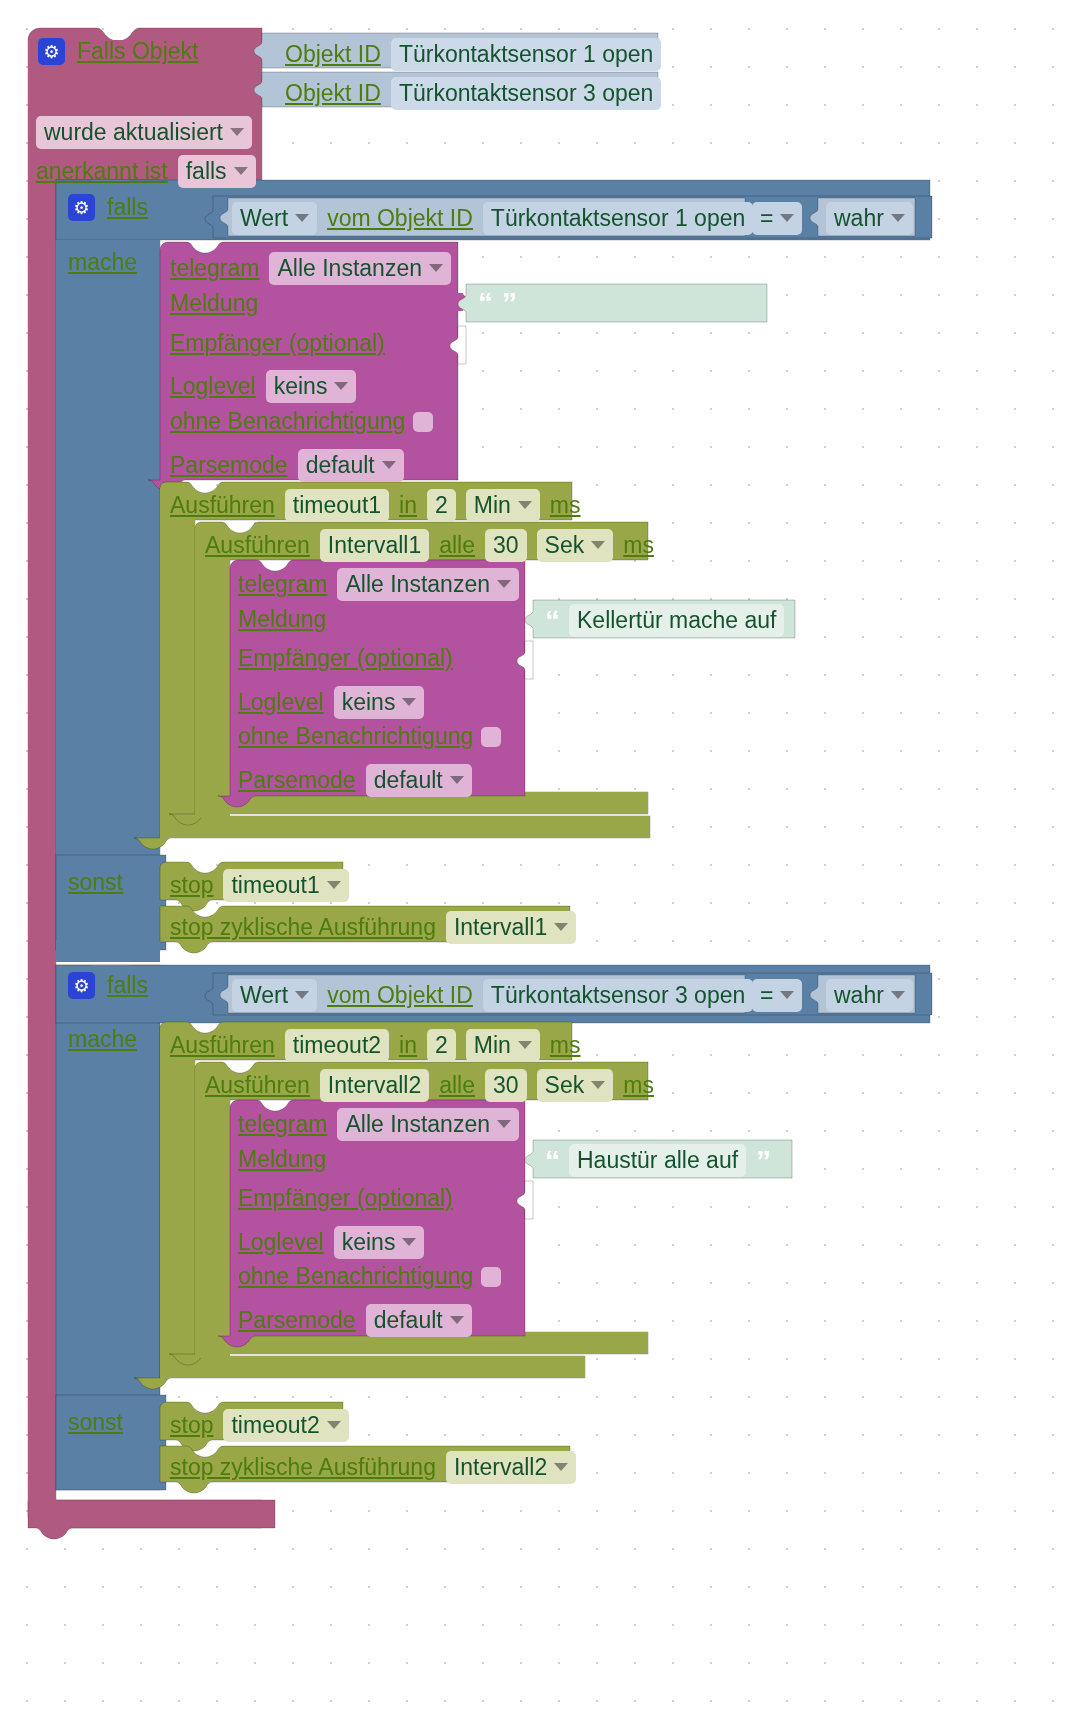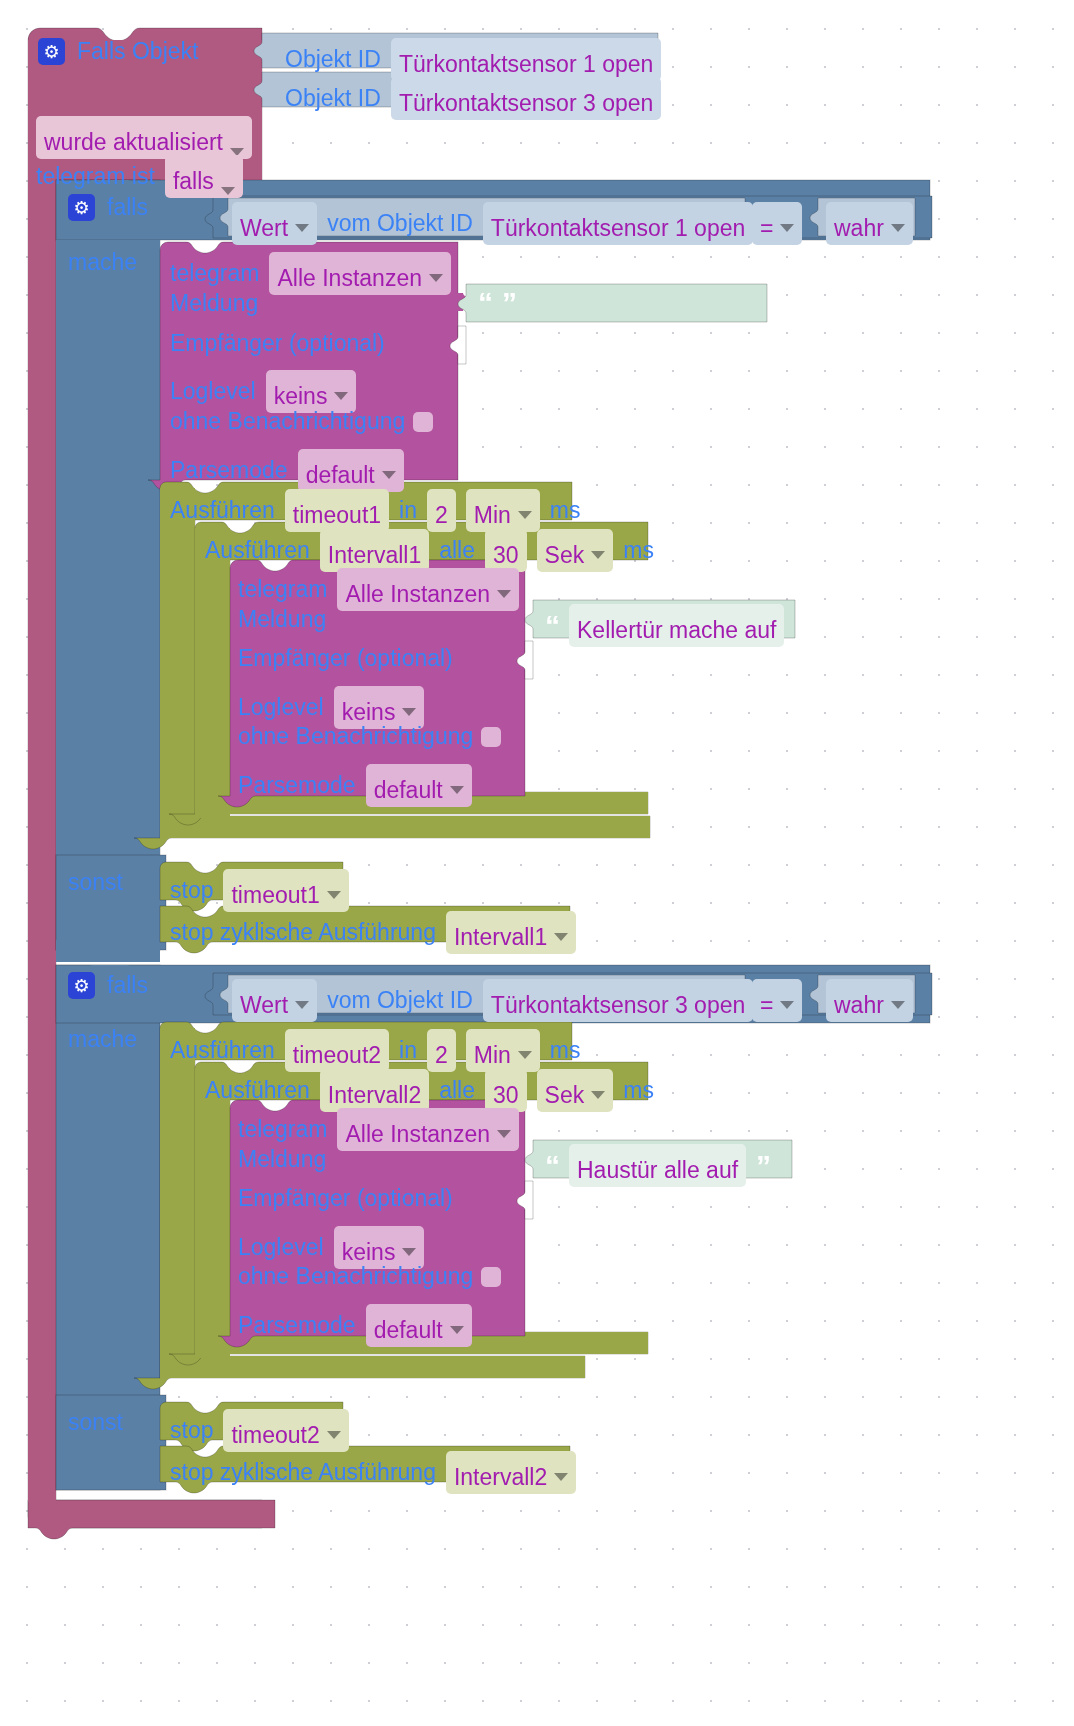--- a/index.html
+++ b/index.html
@@ -14,48 +14,49 @@
     background-image:
       radial-gradient(circle, #cfcfd6 1.1px, transparent 1.2px);
     background-size: 38px 38px;
     background-position: 8px 10px;
     position: relative;
   }
   .stroke { stroke: rgba(0,0,0,0.22); }
 
   
   .lbl {
-    color: #3b82f6;
+    color: #4d7c0f;
     font-size: 23px;
     white-space: nowrap;
     line-height: 1;
+    text-decoration: underline;
   }
 
   
   .field {
     display: inline-flex; align-items: center;
     border-radius: 5px;
-    padding: 12px 8px 3px 8px;
+    padding: 2px 8px 3px 8px;
     font-size: 23px;
-    color: #a21caf;
+    color: #14532d;
     white-space: nowrap;
     line-height: 1.22;
   }
   .field .caret {
     display: inline-block;
     margin-left: 7px;
     width: 0; height: 0;
     border-left: 7px solid transparent;
     border-right: 7px solid transparent;
     border-top: 8px solid rgba(0,0,0,0.42);
   }
   .field.ro {  }
 
   
-  .f-hat   { background:#e8c6d8;align-items:flex-end; }        
+  .f-hat   { background:#e8c6d8; }        
   .f-tele  { background:#e0b4d6;text-align:center; }        
   .f-time  { background:#dfe3c0; }        
   .f-blue  { background:#ccd9e8; }        
   .f-blue2 { background:#c3d3e3;align-items:center; }
   .f-txt   { background:#e6f0ea; }
 
   
   .cbox {
     display:inline-block; width:20px; height:20px;
     border-radius:5px; background:#e0b4d6; vertical-align:-4px;
@@ -127,21 +128,21 @@
     <span class="field f-blue ro gap10">Türkontaktsensor 3 open</span>
   </div>
 
   <div class="row" style="left:36px; top:116px; z-index:6;">
     <span class="field f-hat">
       <span>wurde aktualisiert</span>
       <span class="caret"></span>
     </span>
   </div>
   <div class="row" style="left:36px; top:155px; z-index:6;">
-    <span class="lbl">telegram ist</span>
+    <span class="lbl">anerkannt ist</span>
     <span class="field f-hat gap10">
       <span>falls</span>
       <span class="caret"></span>
     </span>
   </div>
 
   <svg class="shape" width="1074" height="1726" style="z-index:3;">
 
     <path d="M56,190
              a10,10 0 0 1 10,-10

